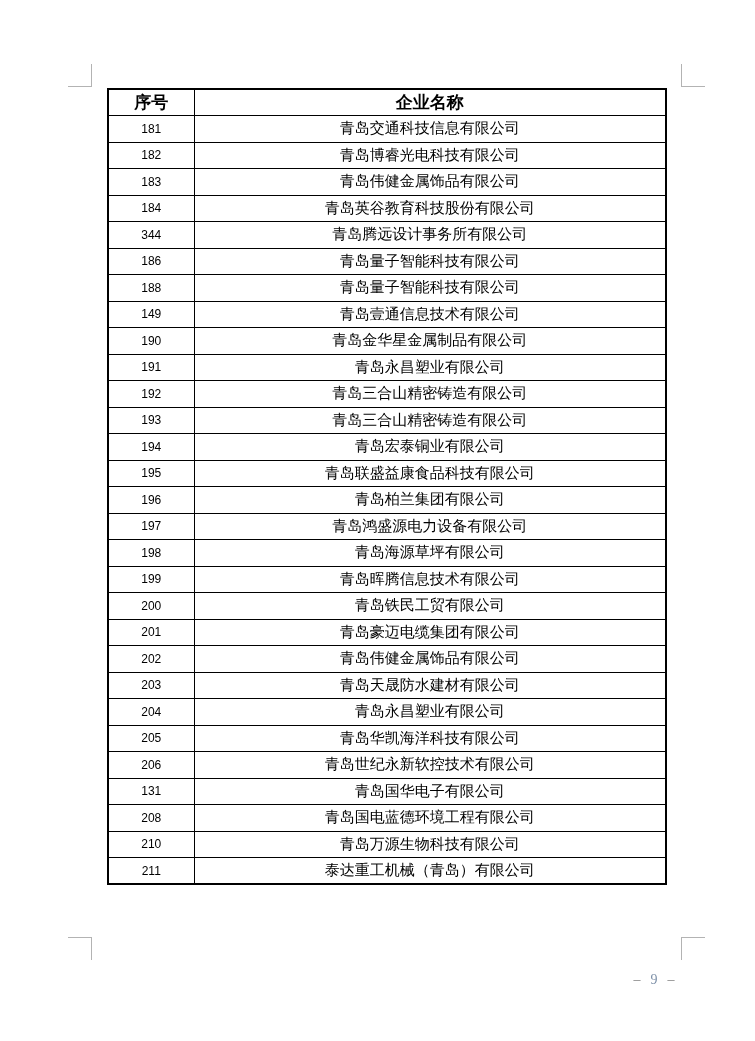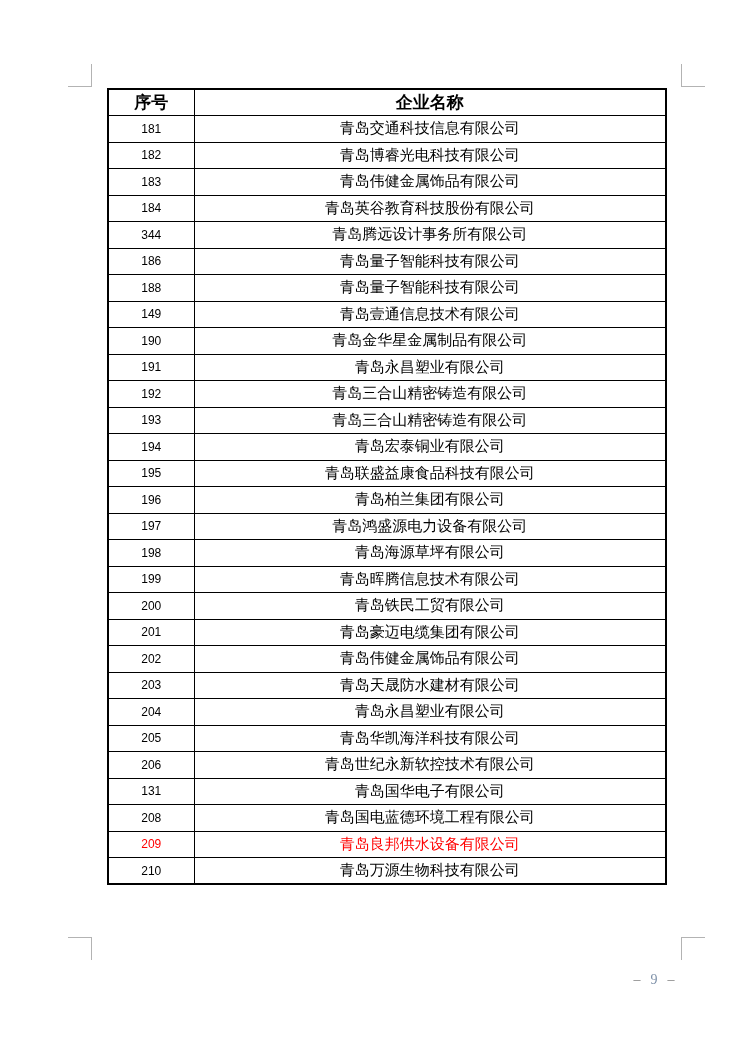--- a/index.html
+++ b/index.html
@@ -200,27 +200,27 @@
           <td class="col-name">青岛世纪永新软控技术有限公司</td>
         </tr>
         <tr>
           <td class="col-no">131</td>
           <td class="col-name">青岛国华电子有限公司</td>
         </tr>
         <tr>
           <td class="col-no">208</td>
           <td class="col-name">青岛国电蓝德环境工程有限公司</td>
         </tr>
-        <tr class="highlight">
-          <td class="col-no">209</td>
-          <td class="col-name">青岛良邦供水设备有限公司</td>
-        </tr>
         <tr>
           <td class="col-no">210</td>
           <td class="col-name">青岛万源生物科技有限公司</td>
+        </tr>
+        <tr>
+          <td class="col-no">211</td>
+          <td class="col-name">泰达重工机械（青岛）有限公司</td>
         </tr>
       </tbody>
   </table>
 
   <div class="page-number">
     <span>–</span><span class="num">9</span><span>–</span>
   </div>
 
 </div>
 

